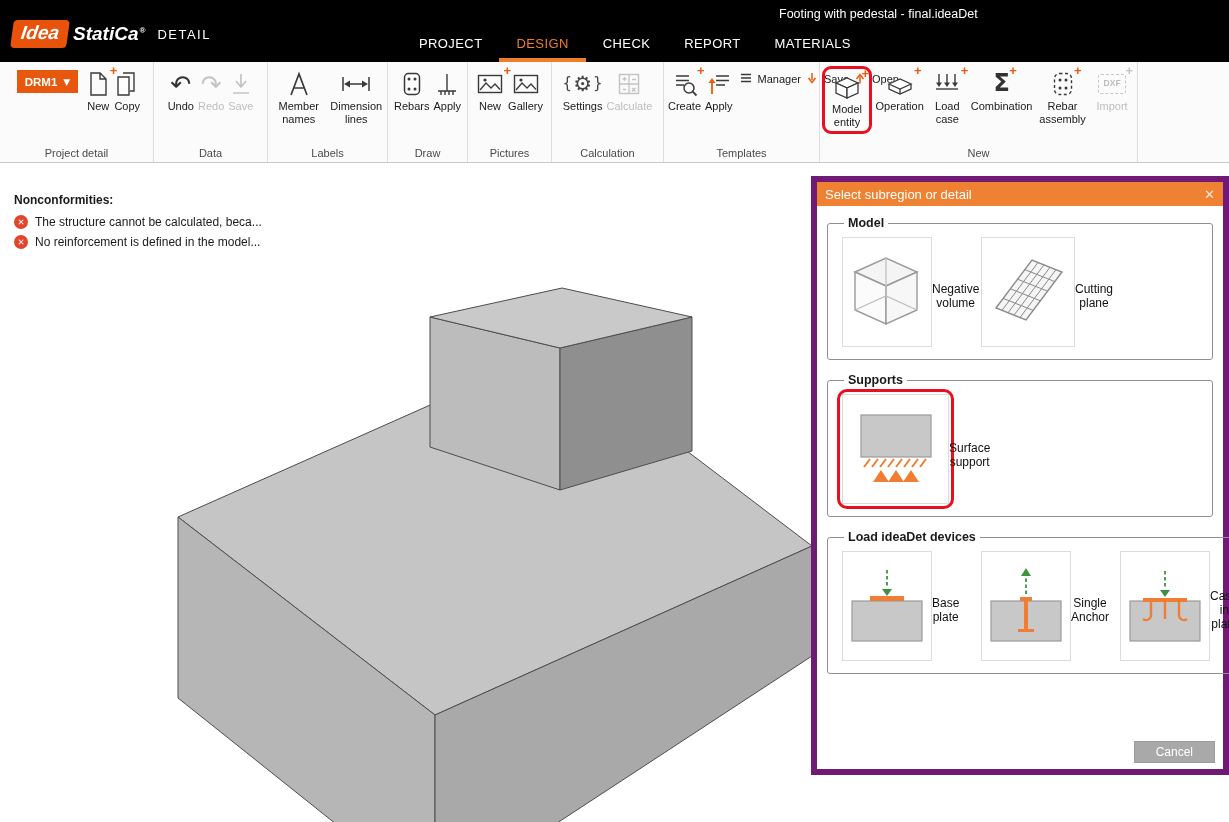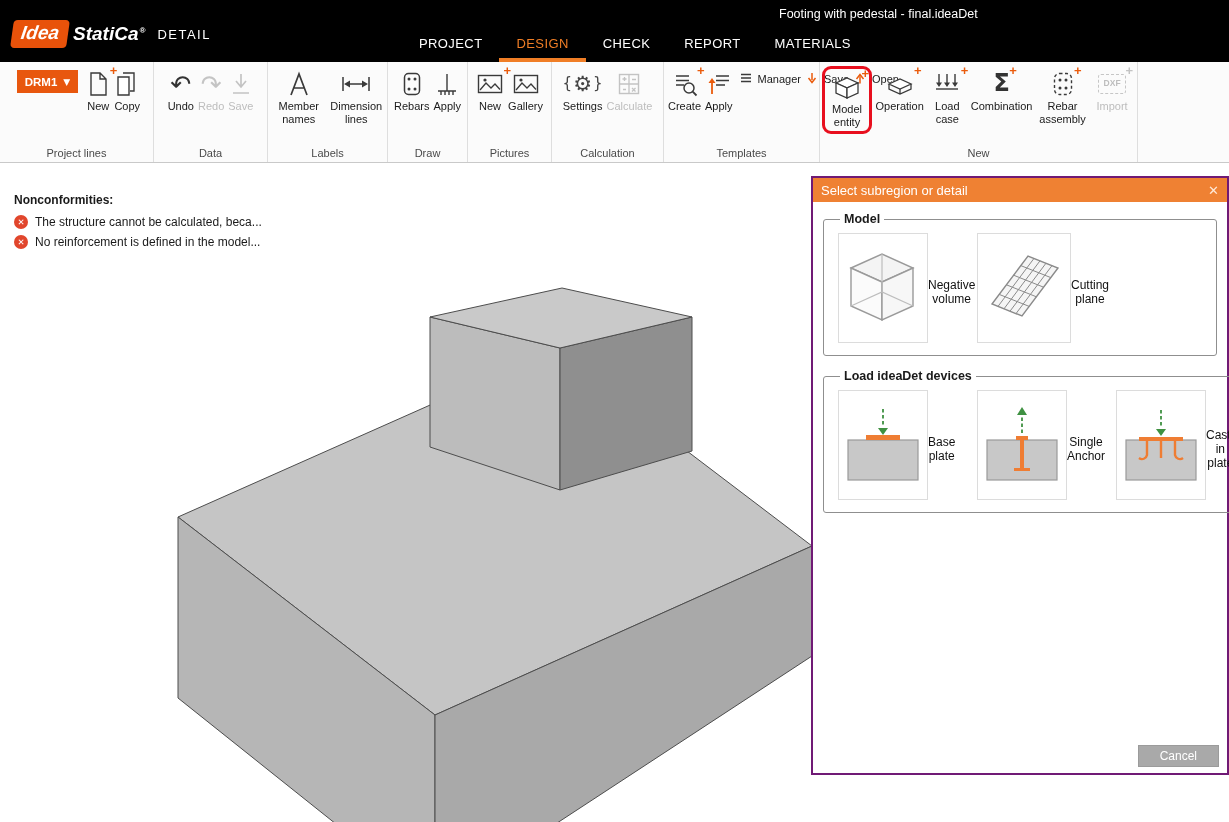--- a/index.html
+++ b/index.html
@@ -72,21 +72,21 @@
   .noncon-title { font-size:12px; font-weight:bold; margin-bottom:8px; }
   .noncon-item { display:flex; align-items:center; gap:7px; margin-top:6px; font-size:12px; }
   .err-ic {
     width:14px; height:14px; border-radius:50%; background:#e1462c; color:#fff;
     font-size:8.5px; line-height:14px; text-align:center; flex:0 0 14px;
   }
 
   
   .panel {
     position:absolute; left:811px; top:176px; width:418px; height:599px;
-    background:#fff; border:2px solid #701a75; z-index:5;
+    background:#fff; border:6px solid #701a75; z-index:5;
   }
   .panel-header {
     height:24px; background:#ef8133; color:#fff; font-size:13px;
     display:flex; align-items:center; padding:0 8px;
   }
   .panel-close { margin-left:auto; color:#ffe9d8; font-size:13px; cursor:pointer; }
   .panel fieldset { border:1px solid #8f8f8f; border-radius:3px; margin:10px 10px 13px; padding:2px 14px 12px; }
   .panel legend { font-weight:bold; font-size:12.5px; padding:0 4px; margin-left:2px; }
   .cards { display:flex; gap:22px; margin-top:5px; }
   .card { width:117px; display:flex; flex-direction:row; align-items:center; cursor:pointer; }
@@ -140,21 +140,21 @@
       <div class="rbtn">
         <span class="ric">
           <svg width="26" height="28">
               <path d="M4 7 h11 v18 h-11 z" fill="#fff" stroke="#3a3a3a" stroke-width="1.4"></path>
               <path d="M9 3 h11 v18 h-4" fill="none" stroke="#3a3a3a" stroke-width="1.4"></path>
             </svg>
         </span>
         <span>Copy</span>
       </div>
     </div>
-    <div class="rgroup-label">Project lines</div>
+    <div class="rgroup-label">Project detail</div>
   </div>
 
   <div class="rgroup g-data">
     <div class="rrow">
       <div class="rbtn">
         <span class="ric">
             <span class="undo-glyph glyph">↶</span>
           </span>
         <span>Undo</span>
       </div>
@@ -447,20 +447,43 @@
             <polygon points="14,58 50,10 80,22 44,70" fill="#f5f5f5" stroke="#8a8a8a" stroke-width="1.4"></polygon>
             <path d="M21.2,48.4 L51.2,60.4 M28.4,38.8 L58.4,50.8 M35.6,29.2 L65.6,41.2 M42.8,19.6 L72.8,31.6" stroke="#8a8a8a" stroke-width="1"></path>
             <path d="M20,60.4 L56,12.4 M26,62.8 L62,14.8 M32,65.2 L68,17.2 M38,67.6 L74,19.6" stroke="#8a8a8a" stroke-width="1"></path>
           </svg>
         </div>
         <div class="card-label">Cutting plane</div>
       </div>
     </div>
   </fieldset>
 
+  <fieldset>
+    <legend>Supports</legend>
+    <div class="cards">
+      <div class="card">
+        <div class="redbox">
+          <div class="card-box">
+            <svg width="88" height="82">
+              <rect x="9" y="7" width="70" height="42" fill="#c8c8c8" stroke="#9a9a9a" stroke-width="1.2"></rect>
+              <g stroke="#ef7d33" stroke-width="2">
+                <path d="M12 59 l6 -8 M20 59 l6 -8 M28 59 l6 -8 M36 59 l6 -8 M44 59 l6 -8 M52 59 l6 -8 M60 59 l6 -8 M68 59 l6 -8"></path>
+              </g>
+              <g fill="#ef7d33">
+                <polygon points="29,62 21,74 37,74"></polygon>
+                <polygon points="44,62 36,74 52,74"></polygon>
+                <polygon points="59,62 51,74 67,74"></polygon>
+              </g>
+            </svg>
+          </div>
+        </div>
+        <div class="card-label" style="margin-top:12px">Surface support</div>
+      </div>
+    </div>
+  </fieldset>
 
   <fieldset>
     <legend>Load ideaDet devices</legend>
     <div class="cards">
       <div class="card">
         <div class="card-box">
           <svg width="88" height="84">
             <rect x="9" y="37" width="70" height="40" fill="#c8c8c8" stroke="#9a9a9a" stroke-width="1.2"></rect>
             <rect x="27" y="32" width="34" height="5" fill="#ef7d33"></rect>
             <path d="M44 6 v18" stroke="#3f9142" stroke-width="1.8" stroke-dasharray="3.5 2.5"></path>

